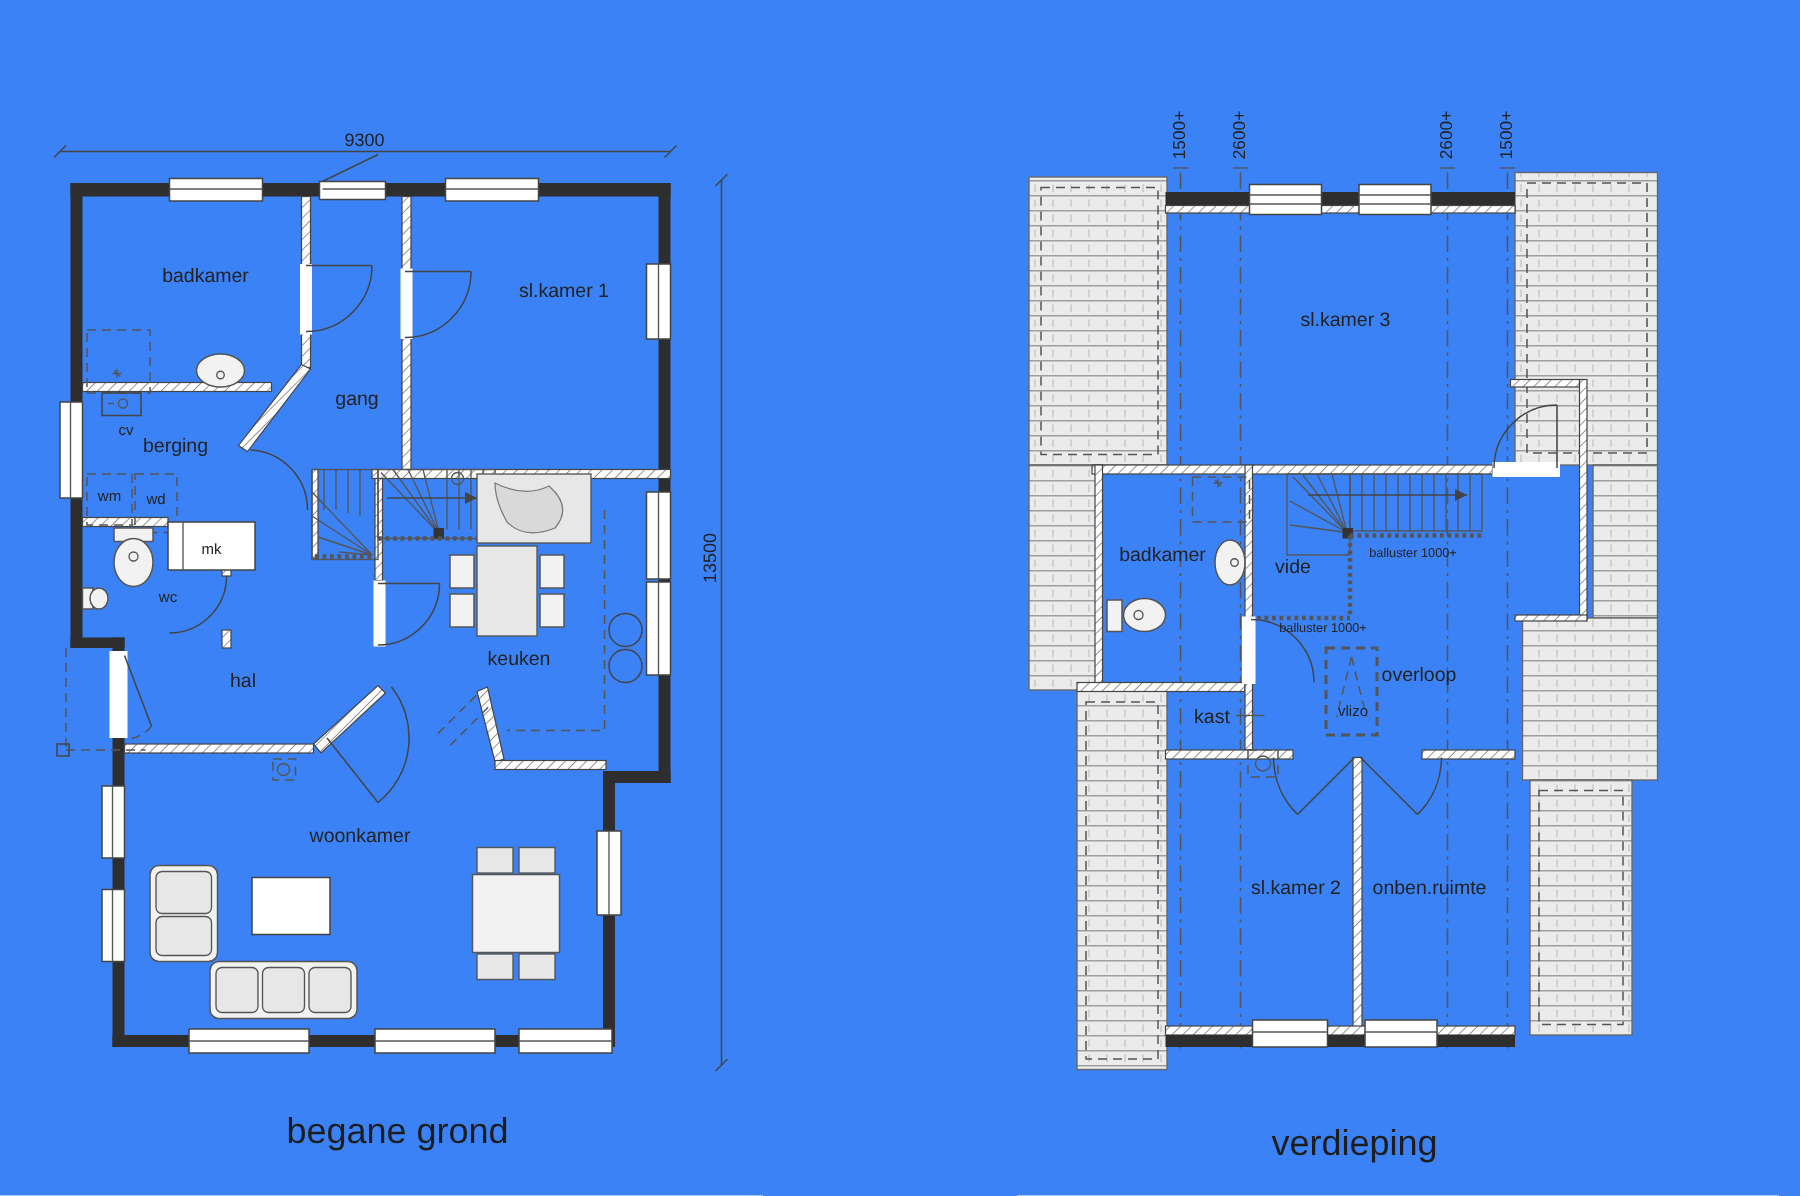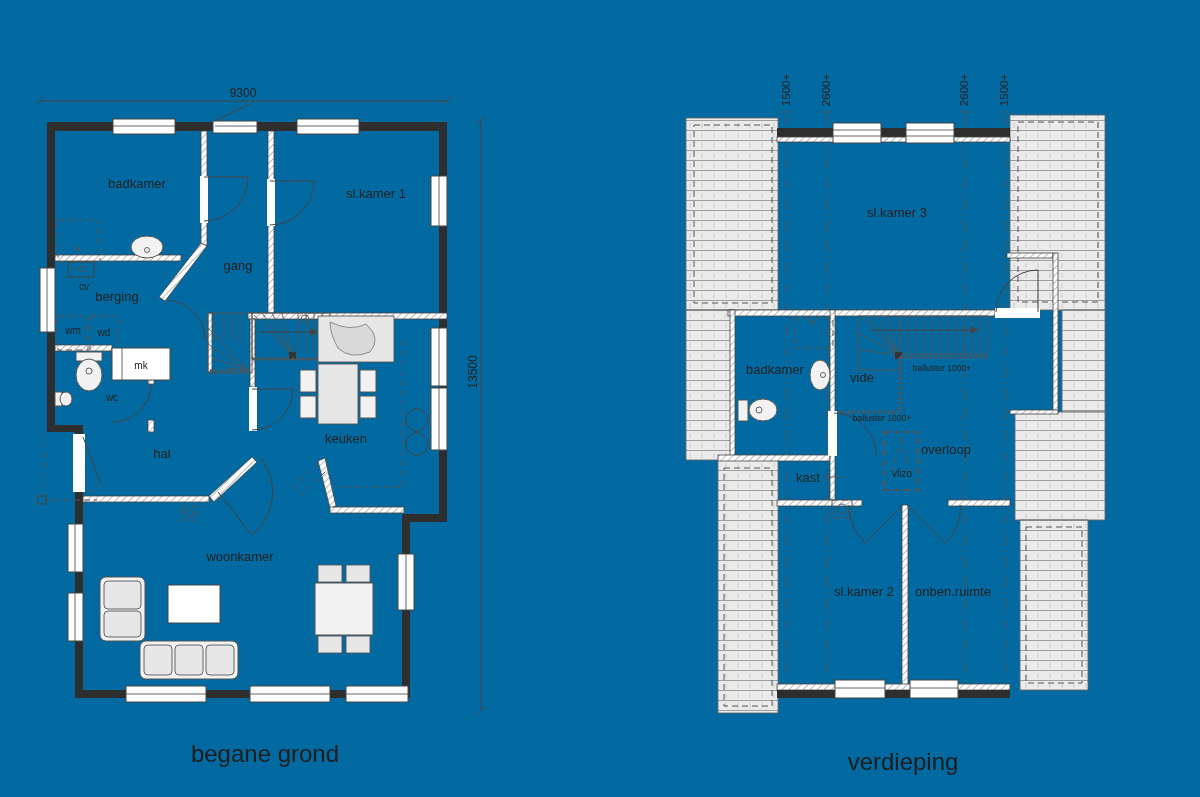--- a/index.html
+++ b/index.html
@@ -1,16 +1,16 @@
 <!DOCTYPE html>
 <html><head>
 <meta charset="utf-8">
 <style>
   html,body{margin:0;padding:0;background:#ffffff;}
-  .page{position:relative;width:1200px;height:797px;background:#0369a1;overflow:hidden;
+  .page{position:relative;width:1200px;height:797px;background:#3b82f6;overflow:hidden;
         font-family:"Liberation Sans",sans-serif;}
   svg{position:absolute;left:0;top:0;}
   text{fill:#222;font-family:"Liberation Sans",sans-serif;}
   .room{font-size:13px;text-anchor:middle;}
   .small{font-size:10px;text-anchor:middle;}
   .tiny{font-size:8.5px;text-anchor:middle;}
   .dim{font-size:12px;text-anchor:middle;}
   .mark{font-size:11.5px;text-anchor:middle;}
   .caption{font-size:24px;text-anchor:middle;fill:#1d1d1d;}
   .wallext{fill:#2e2e2e;stroke:none;}

